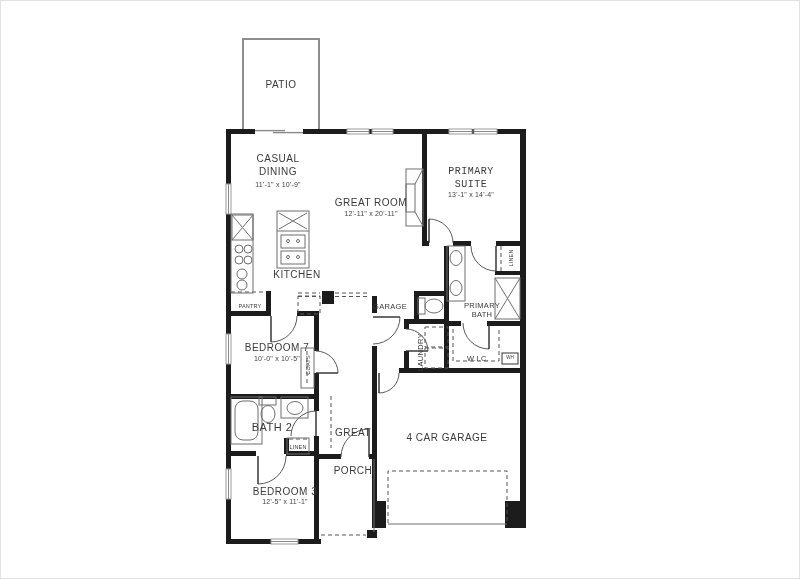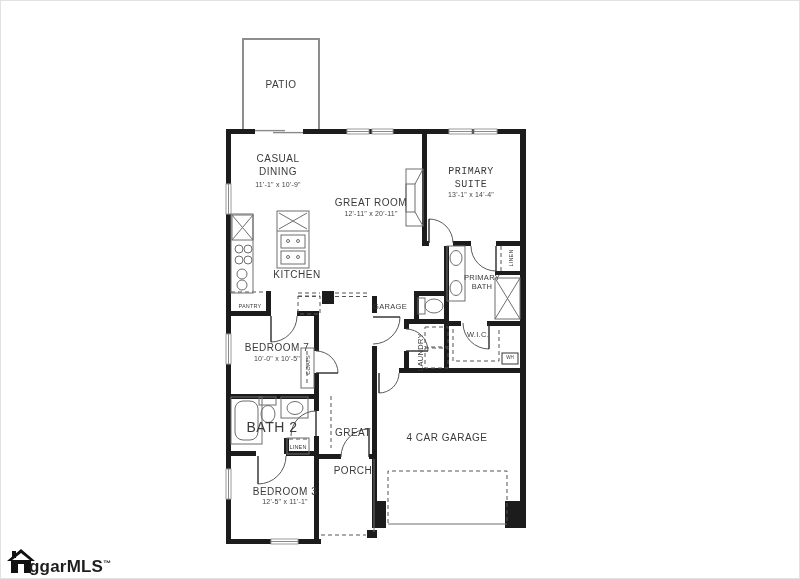--- a/index.html
+++ b/index.html
@@ -5,26 +5,26 @@
   html,body{margin:0;padding:0;background:#fff;}
   .stage{position:relative;width:800px;height:579px;background:#ffffff;
          border:1px solid #e2e2e2;box-sizing:border-box;overflow:hidden;
          font-family:"Liberation Sans",sans-serif;}
   .plan-svg{position:absolute;left:0;top:0;}
   .lbl{position:absolute;transform:translate(-50%,-50%);color:#3a3a3a;
        text-align:center;white-space:nowrap;letter-spacing:.5px;line-height:1.25;
        font-family:"Liberation Sans",sans-serif;}
   .room{font-size:10px;}
   .dims{font-size:7px;letter-spacing:.2px;color:#444;}
-  .mid{font-size:14px;}
+  .mid{font-size:11px;}
   .sm{font-size:7.5px;letter-spacing:.3px;}
   .xs{font-size:5.5px;letter-spacing:.2px;}
   .xxs{font-size:4.5px;letter-spacing:0;}
   .wrap{white-space:normal;}
-  .w58{width:58px;} .w52{width:52px;font-family:Liberation Mono, monospace;} .w48{width:48px;}
+  .w58{width:58px;} .w52{width:52px;font-family:Liberation Mono, monospace;} .w48{width:48px;margin-top:28px;}
   .vert{transform:translate(-50%,-50%) rotate(-90deg);}
   .watermark{position:absolute;left:4px;top:546px;display:flex;align-items:flex-end;}
   .watermark .brand{font-size:17px;font-weight:600;color:#1d1d1d;margin-left:-8px;
                     letter-spacing:.2px;}
   .watermark .tm{font-size:8px;vertical-align:6px;font-weight:600;}
 </style>
 </head>
 <body>
 
 <div class="stage">
@@ -203,44 +203,35 @@
   <div class="lbl dims" style="left:370px;top:213px">12'-11" x 20'-11"</div>
 
   <div class="lbl room wrap w52" style="left:470px;top:177px">PRIMARY SUITE</div>
   <div class="lbl dims" style="left:470px;top:194px">13'-1" x 14'-4"</div>
 
   <div class="lbl room" style="left:296px;top:274px">KITCHEN</div>
   <div class="lbl xs" style="left:249px;top:305px">PANTRY</div>
 
   <div class="lbl sm wrap w48" style="left:481px;top:281px">PRIMARY BATH</div>
   <div class="lbl xs vert" style="left:510px;top:257px">LINEN</div>
-  <div class="lbl sm" style="left:477px;top:334px">W.I.C.</div>
+  <div class="lbl sm" style="left:477px;top:358px">W.I.C.</div>
   <div class="lbl xxs" style="left:509px;top:357px">WH</div>
 
   <div class="lbl sm" style="left:389px;top:306px">GARAGE</div>
   <div class="lbl sm vert" style="left:420px;top:351px">LAUNDRY</div>
 
   <div class="lbl room" style="left:276px;top:347px">BEDROOM 7</div>
   <div class="lbl dims" style="left:276px;top:358px">10'-0" x 10'-5"</div>
   <div class="lbl xs vert" style="left:307px;top:364px">COATS</div>
 
   <div class="lbl mid" style="left:271px;top:427px">BATH 2</div>
   <div class="lbl xs" style="left:297px;top:446px">LINEN</div>
 
   <div class="lbl room" style="left:352px;top:432px">GREAT</div>
 
   <div class="lbl room" style="left:284px;top:491px">BEDROOM 3</div>
   <div class="lbl dims" style="left:284px;top:501px">12'-5" x 11'-1"</div>
 
   <div class="lbl room" style="left:352px;top:470px">PORCH</div>
   <div class="lbl room" style="left:446px;top:437px">4 CAR GARAGE</div>
 
-  <div class="watermark">
-    <svg width="32" height="30" viewBox="0 0 32 30">
-      <rect x="7" y="4" width="4" height="7" fill="#111"></rect>
-      <polygon points="2,14 16,2 30,14 26,14 16,6 6,14" fill="#111"></polygon>
-      <rect x="6" y="13" width="20" height="13" fill="#111"></rect>
-      <rect x="13" y="17" width="6" height="9" fill="#fff"></rect>
-    </svg>
-    <span class="brand"><span>ggarMLS</span><span class="tm">™</span></span>
-  </div>
 
 </div>
 
 </body></html>

